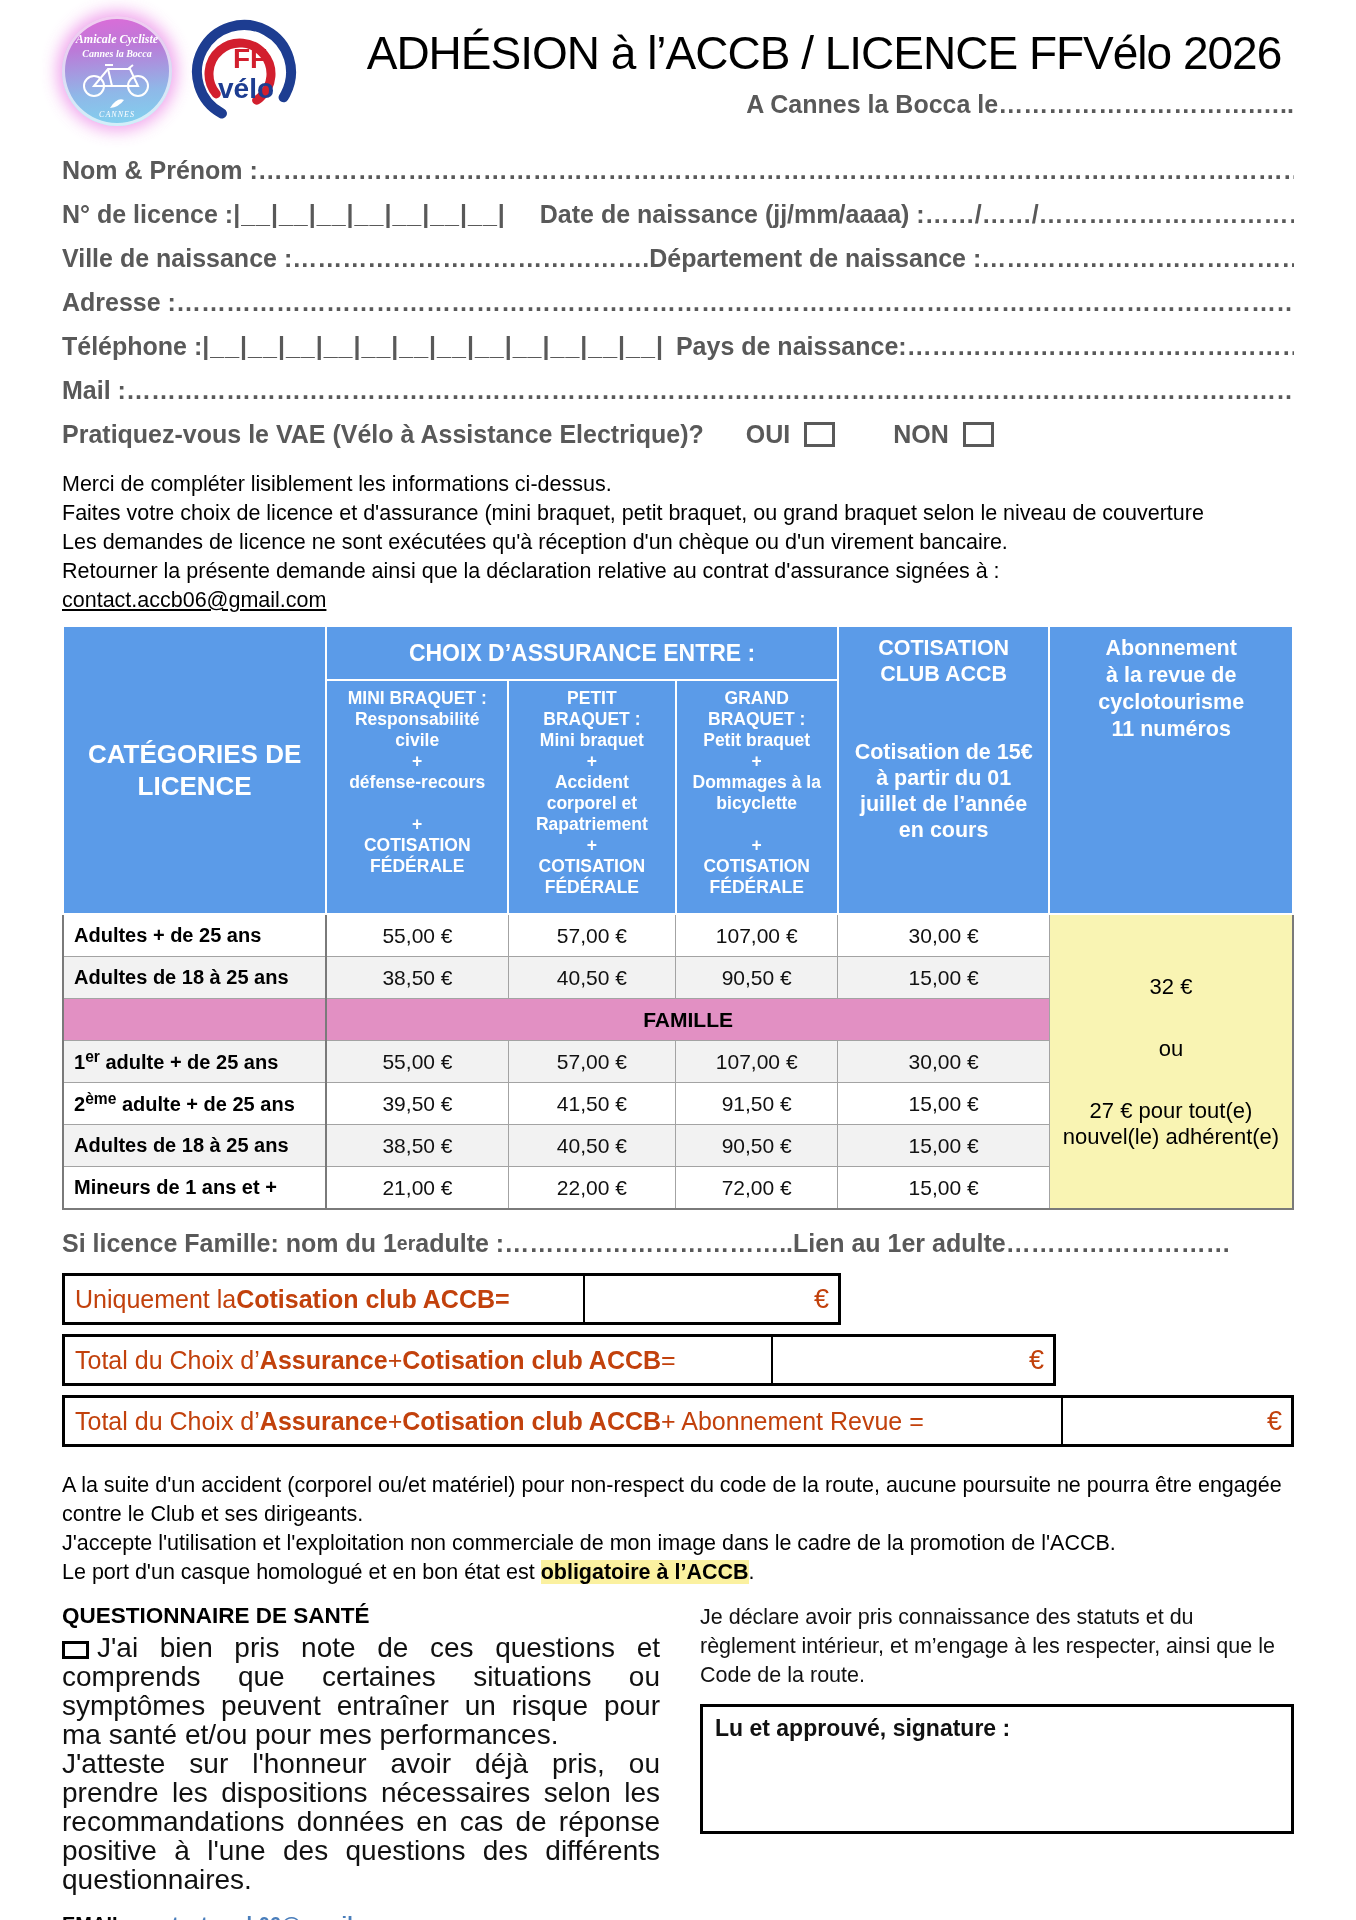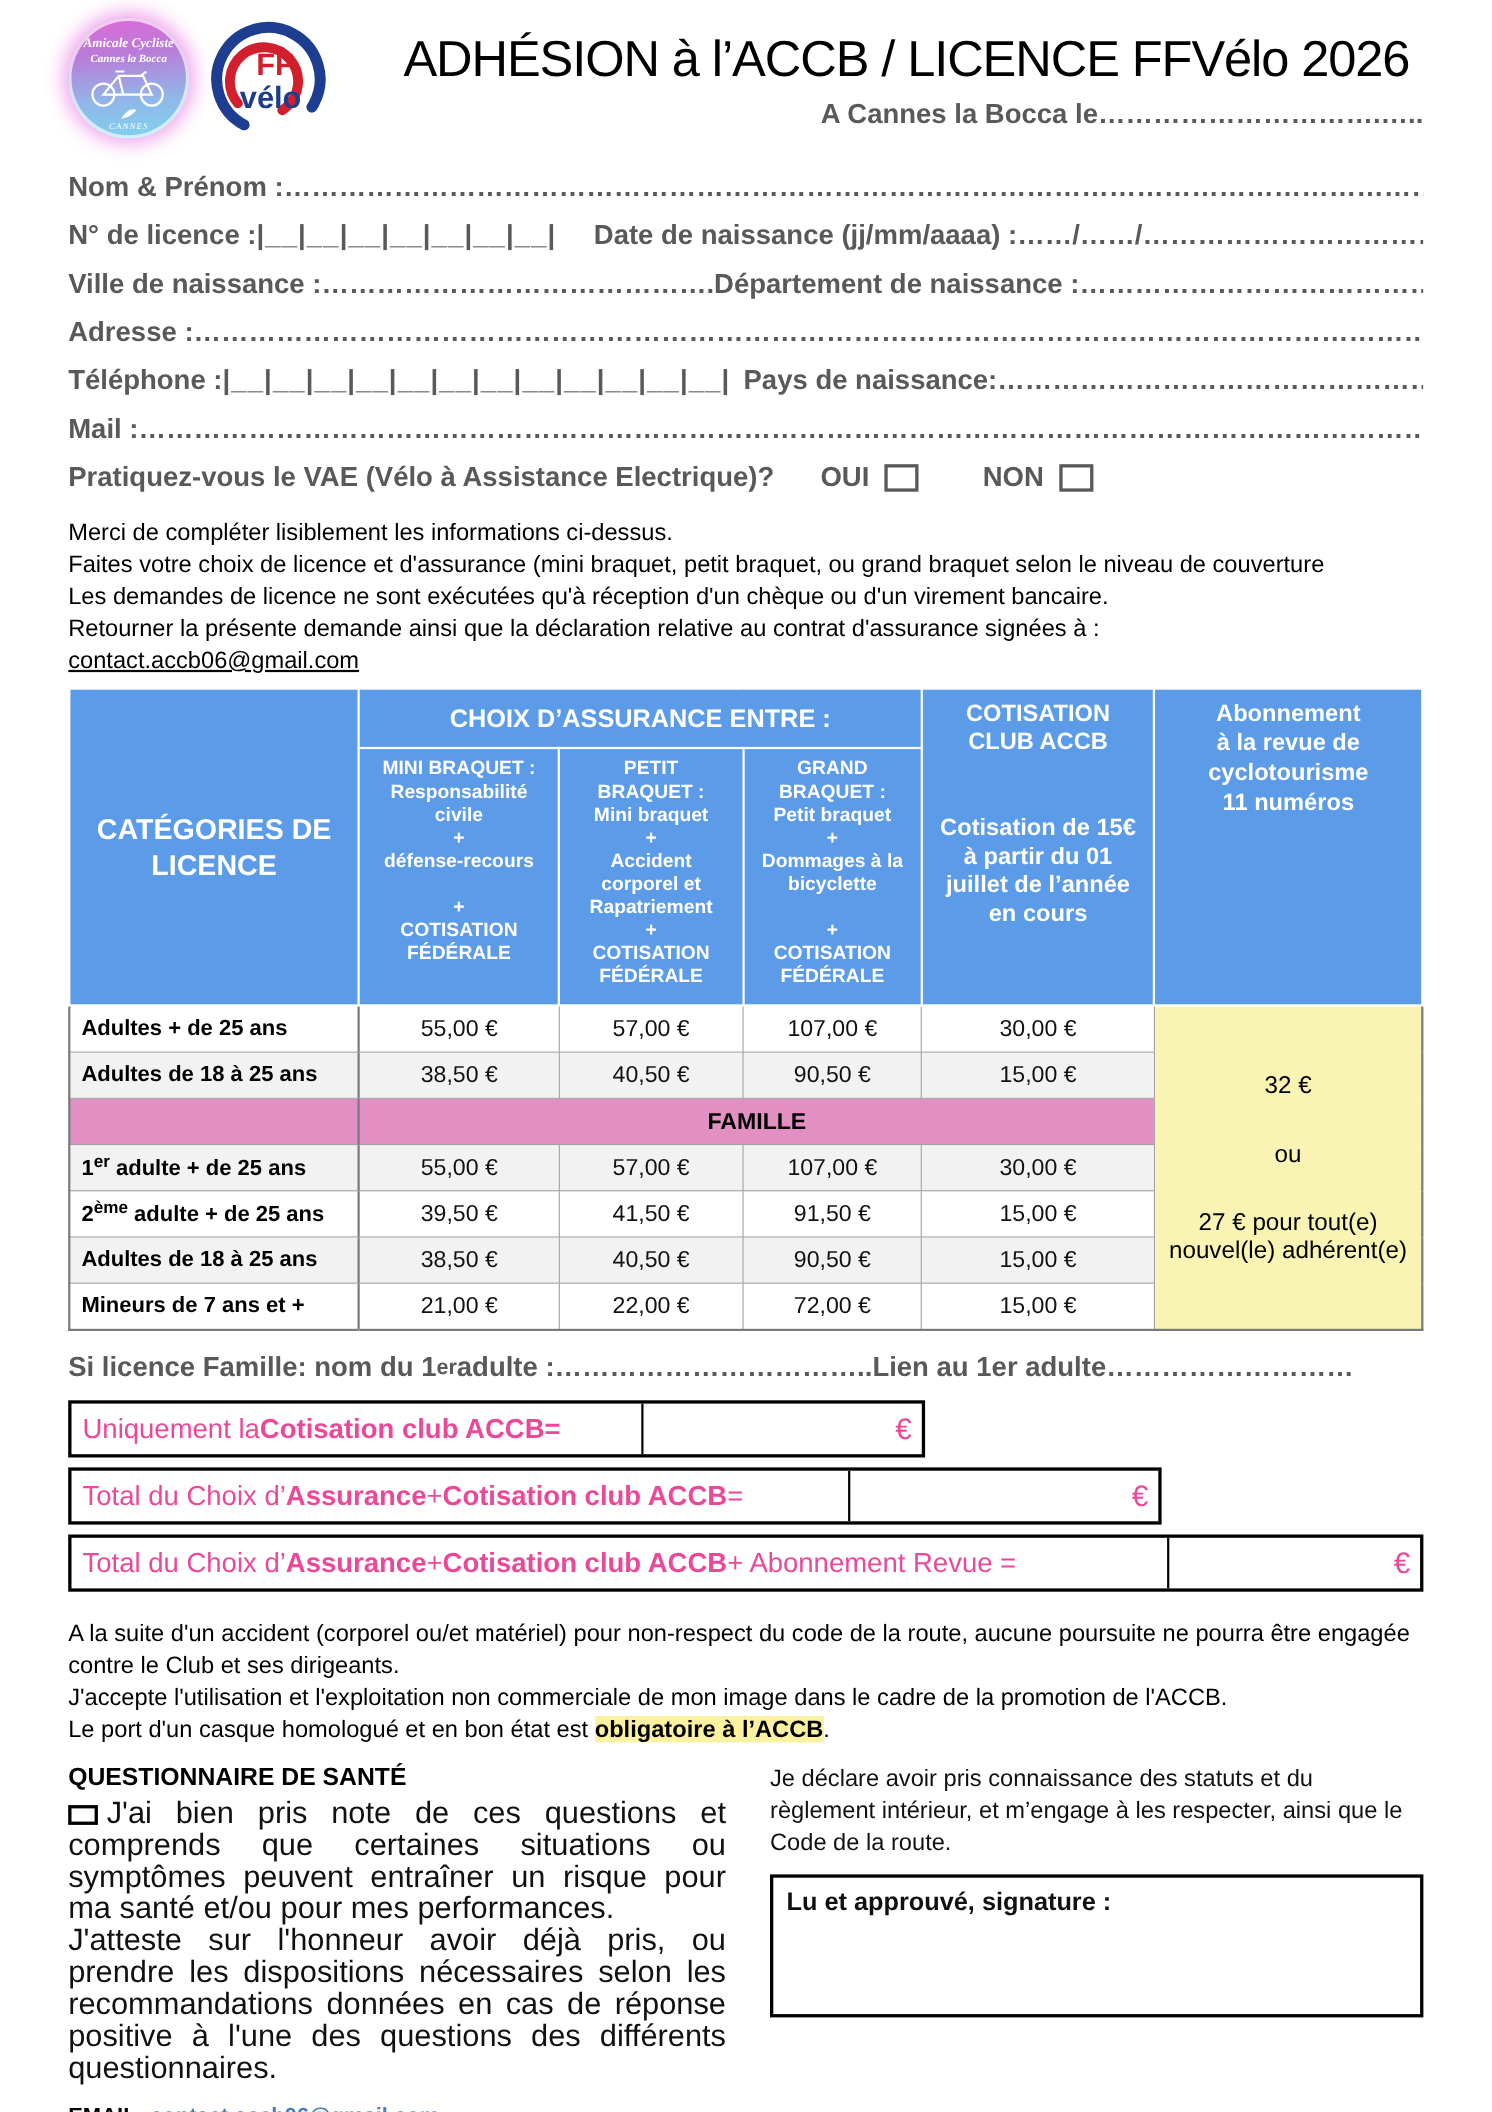--- a/index.html
+++ b/index.html
@@ -52,21 +52,21 @@
   tr.fam td{background:#E290C3;}
   td.famtxt{font-size:21px;font-weight:bold;text-align:center;color:#000;}
   td.abocell{background:#F9F4B3;vertical-align:middle;}
   .abocontent{display:flex;flex-direction:column;align-items:center;justify-content:center;gap:36px;font-size:22px;color:#000;height:100%;}
   .abocontent .ml{text-align:center;}
   .ml{white-space:pre-line;}
   .supb{font-size:0.78em;vertical-align:0.45em;}
 
   
   .famline{display:flex;align-items:center;font-size:25px;font-weight:bold;color:#595959;margin-top:12px;height:42px;white-space:nowrap;overflow:hidden;}
-  .tbox{border:3px solid #000;display:flex;align-items:stretch;height:52px;font-size:25px;color:#ec4899;margin-top:9px;box-sizing:border-box;background:#fff;}
+  .tbox{border:3px solid #000;display:flex;align-items:stretch;height:52px;font-size:25px;color:#c2410c;margin-top:9px;box-sizing:border-box;background:#fff;}
   .tbox .lab{display:flex;align-items:center;padding-left:10px;white-space:nowrap;}
   .tbox .inp{border-left:2px solid #000;flex:1;display:flex;align-items:center;justify-content:flex-end;padding-right:9px;font-size:27px;}
   .b{font-weight:bold;}
   #tbox1{width:779px;} #tbox1 .lab{width:508px;flex:none;}
   #tbox2{width:994px;} #tbox2 .lab{width:696px;flex:none;}
   #tbox3{width:1232px;} #tbox3 .lab{width:986px;flex:none;}
 
   
   .legal{margin-top:24px;font-size:21.5px;line-height:29px;color:#000;}
   .hl{background:#FBF1A0;font-weight:bold;}
@@ -279,21 +279,21 @@
         <td class="price">15,00 €</td>
       </tr>
       <tr class="alt">
         <td class="lbl">Adultes de 18 à 25 ans</td>
         <td class="price">38,50 €</td>
         <td class="price">40,50 €</td>
         <td class="price">90,50 €</td>
         <td class="price">15,00 €</td>
       </tr>
       <tr>
-        <td class="lbl">Mineurs de 7 ans et +</td>
+        <td class="lbl">Mineurs de 1 ans et +</td>
         <td class="price">21,00 €</td>
         <td class="price">22,00 €</td>
         <td class="price">72,00 €</td>
         <td class="price">15,00 €</td>
       </tr>
     </tbody>
   </table>
 
   <div class="famline">
     <span>Si licence Famille: nom du 1</span>

